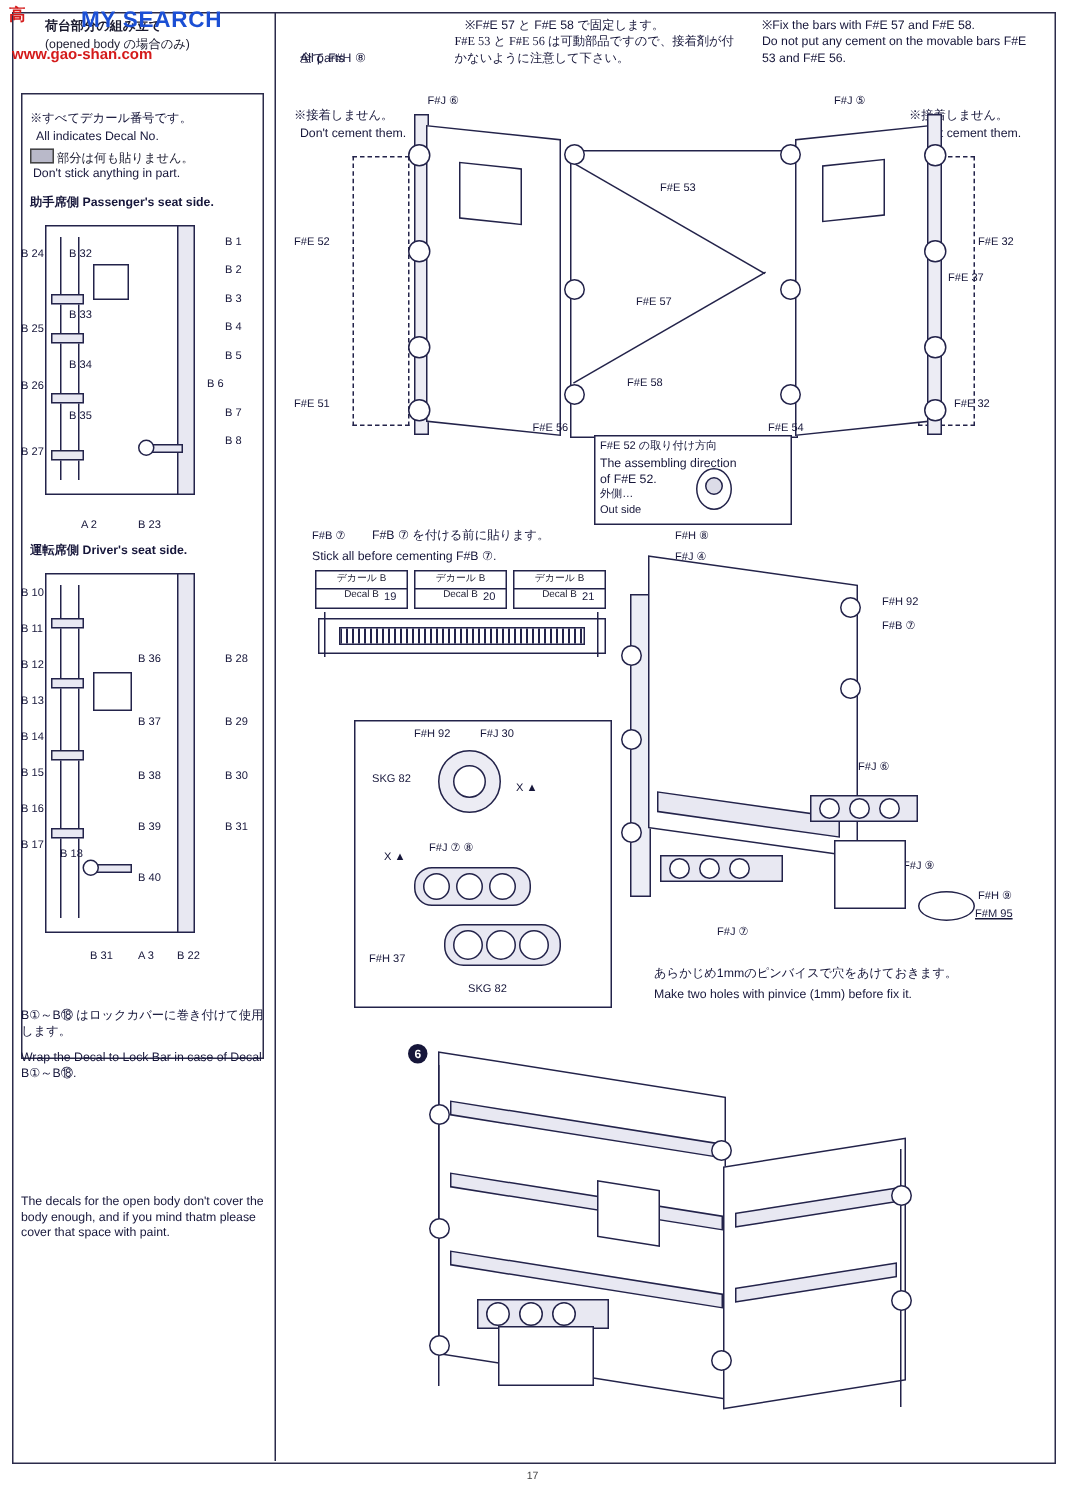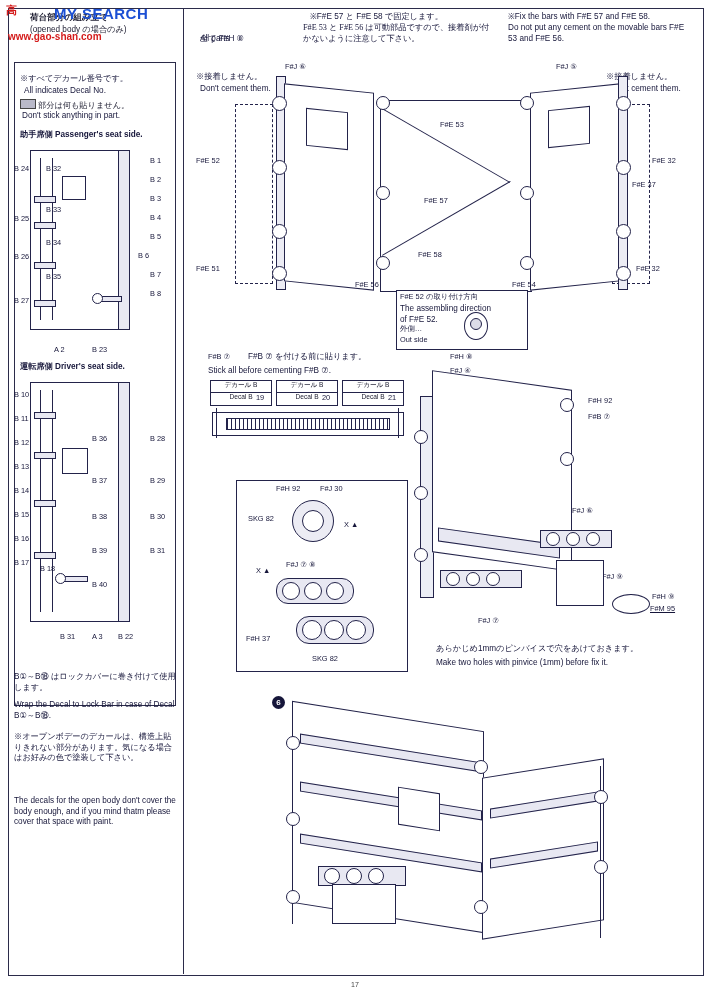--- a/index.html
+++ b/index.html
@@ -208,21 +208,20 @@
   <div class="tag" style="left:150px;top:476px;">B 29</div>
   <div class="tag" style="left:150px;top:512px;">B 30</div>
   <div class="tag" style="left:150px;top:546px;">B 31</div>
 
   <div class="tag" style="left:60px;top:632px;">B 31</div>
   <div class="tag" style="left:92px;top:632px;">A 3</div>
   <div class="tag" style="left:118px;top:632px;">B 22</div>
 
   <div class="note jp" style="left:14px;top:672px;width:164px;">B①～B⑱ はロックカバーに巻き付けて使用します。</div>
   <div class="note en" style="left:14px;top:700px;width:164px;">Wrap the Decal to Lock Bar in case of Decal B①～B⑱.</div>
-  <div class="note jp" style="left:14px;top:732px;width:164px;">※オープンボデーのデカールは、構造上貼りきれない部分があります。気になる場合はお好みの色で塗装して下さい。</div>
   <div class="note en" style="left:14px;top:796px;width:164px;">The decals for the open body don't cover the body enough, and if you mind thatm please cover that space with paint.</div>
 
   <div class="note jp" style="left:200px;top:22px;width:80px;margin-top:12px;">全て F#H ⑧</div>
   <div class="note en" style="left:200px;top:34px;width:80px;">All parts</div>
 
   <div class="note jp" style="left:310px;top:12px;width:190px;">※F#E 57 と F#E 58 で固定します。</div>
   <div class="note jp" style="left:303px;top:23px;width:190px;font-family:Liberation Serif, serif;">F#E 53 と F#E 56 は可動部品ですので、接着剤が付かないように注意して下さい。</div>
   <div class="note en" style="left:508px;top:12px;width:180px;">※Fix the bars with F#E 57 and F#E 58.</div>
   <div class="note en" style="left:508px;top:23px;width:180px;">Do not put any cement on the movable bars F#E 53 and F#E 56.</div>
 

